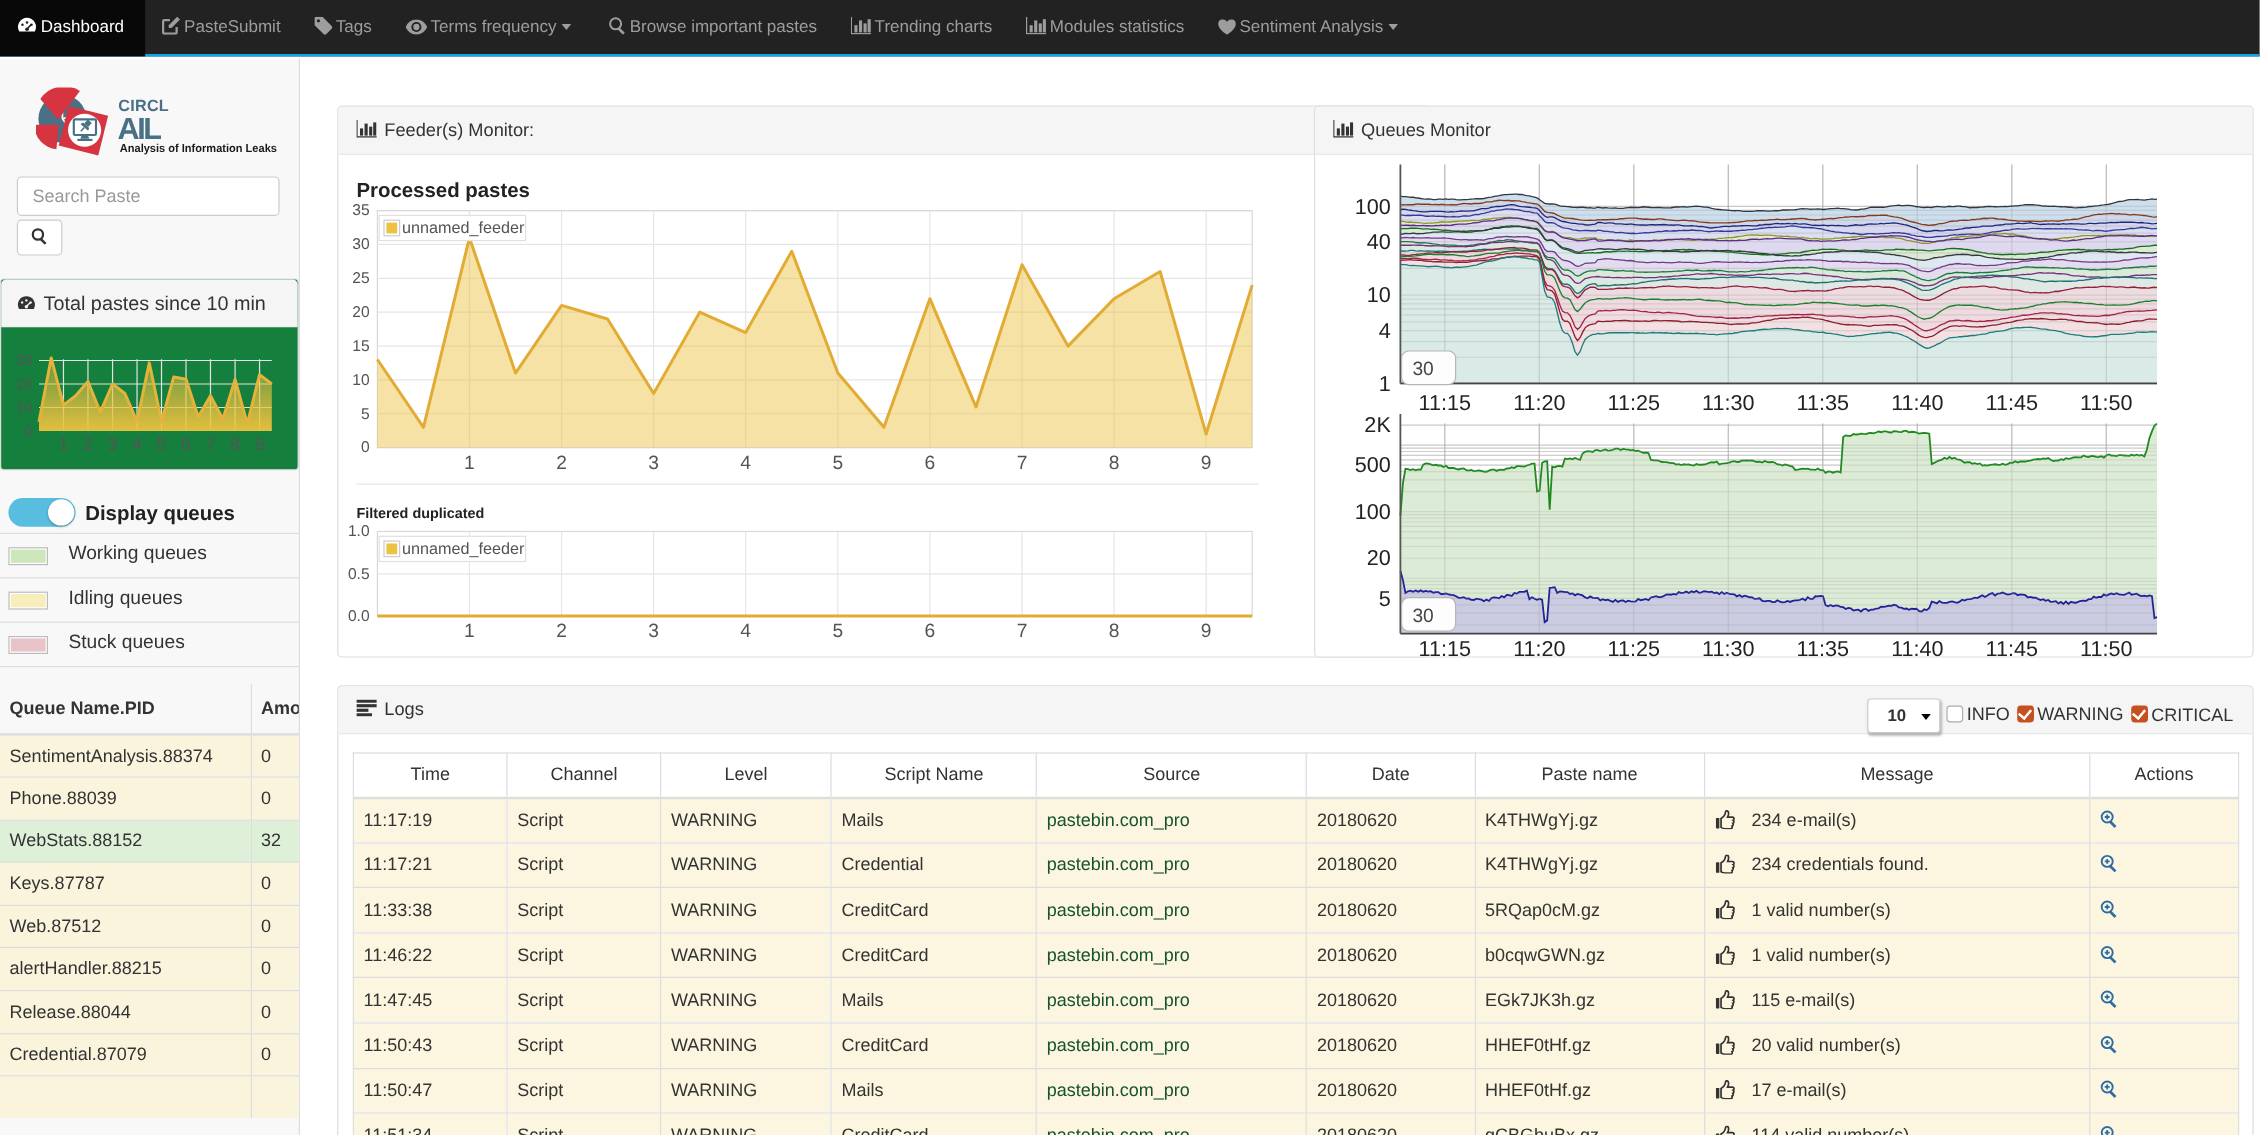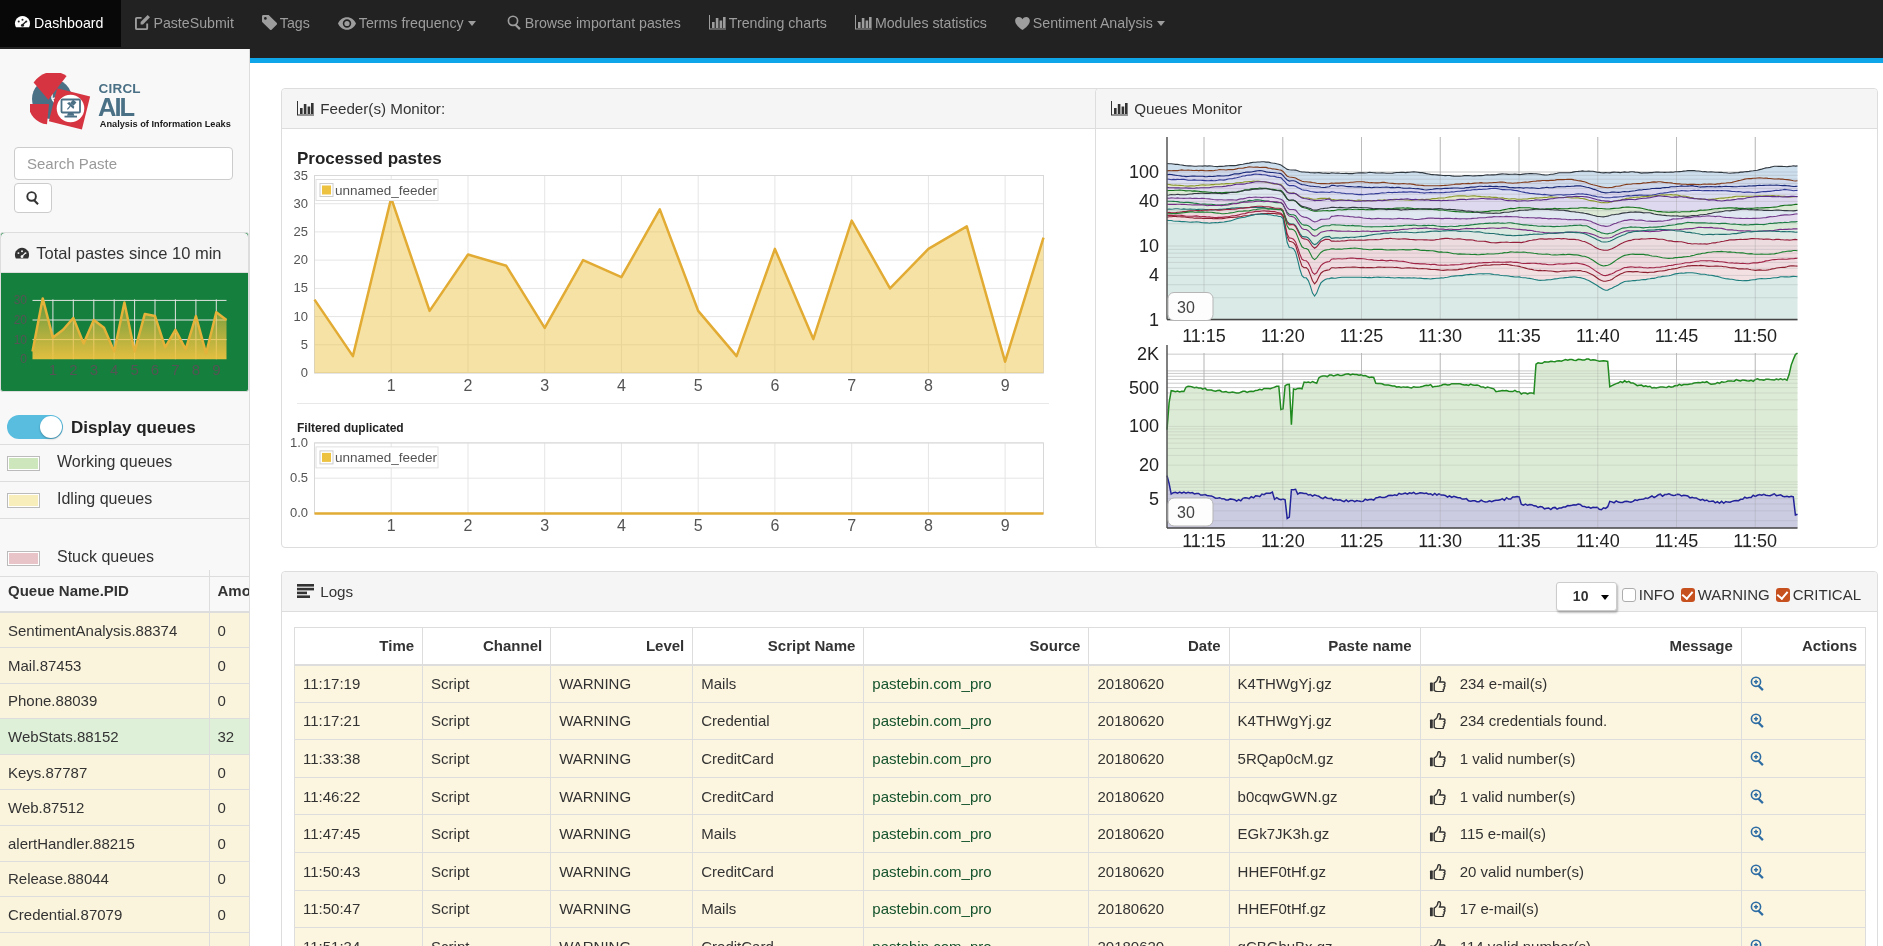--- a/index.html
+++ b/index.html
@@ -1,15 +1,15 @@
 <!DOCTYPE html>
 <html><head><meta charset="utf-8"><style>
 *{margin:0;padding:0;box-sizing:border-box}
 html,body{width:1883px;height:946px;overflow:hidden;background:#fff;font-family:"Liberation Sans",sans-serif}
-#nav{position:absolute;left:0;top:0;width:100%;height:63px;background:#222;border-bottom:5px solid #0ea5e9;white-space:nowrap}
+#nav{position:absolute;left:0;top:0;width:100%;height:47px;background:#222;border-bottom:2px solid #0ea5e9;white-space:nowrap}
 #nav div{display:inline-block;height:47px;line-height:47px;padding:0 14px;color:#9d9d9d;font-size:14.2px;vertical-align:top}
 #nav div svg{margin-right:3px}
 #nav div.active{background:#080808;color:#fff;padding-right:18px}
 #side{position:absolute;left:0;top:49px;width:250px;height:897px;background:#f8f8f8;border-right:1px solid #ddd;overflow:hidden}
 .panel{position:absolute;background:#fff;border:1px solid #ddd;border-radius:4px}
 .phead{height:40px;background:#f5f5f5;border-bottom:1px solid #ddd;border-radius:4px 4px 0 0;line-height:40px;padding-left:15px;font-size:15.2px;color:#333}
 .phead svg{margin-right:2px}
 #srch{position:absolute;left:14px;top:98px;width:219px;height:33px;border:1px solid #ccc;border-radius:4px;background:#fff;color:#999;font-size:15px;line-height:31px;padding-left:12px}
 #srchbtn{position:absolute;left:14px;top:134px;width:38px;height:30px;border:1px solid #ccc;border-radius:4px;background:#fff;text-align:center;line-height:28px}
 #tp{position:absolute;left:0;top:183px;width:249px;height:160px;background:#15803d;border:1px solid #ddd;border-radius:3px}
@@ -17,21 +17,21 @@
 .legrow{position:absolute;left:0;width:249px;height:37px;border-bottom:1px solid #ddd;font-size:16px;color:#333}
 .sw{position:absolute;left:7px;top:11px;width:33px;height:15px;border:1px solid #bbb;background:#fff}
 .sw i{position:absolute;left:1px;top:1px;right:1px;bottom:1px;display:block}
 .qtbl{position:absolute;left:0;top:521px;width:254px;border-collapse:collapse;font-size:15px;color:#333;table-layout:fixed}
 .qtbl th{font-weight:bold;text-align:left;padding:10px 0 10px 8px;border-bottom:2px solid #ddd;height:42px;white-space:nowrap;overflow:hidden}
 .qtbl td{padding:8px;border-top:1px solid #ddd;height:35.6px;white-space:nowrap;overflow:hidden}
 .qtbl td+td,.qtbl th+th{border-left:1px solid #ddd}
 .qtbl tr.idle td{background:#fbf4dd}
 .qtbl tr.work td{background:#dff0d8}
 #logs table{border-collapse:collapse;table-layout:fixed;font-size:15px;color:#333;margin:15px 15px 15px 12px;width:1572px}
-#logs th{text-align:right;font-weight:bold;padding:8px;border:1px solid #ddd;border-bottom-width:2px;height:37px}
+#logs th{text-align:center;font-weight:normal;padding:8px;border:1px solid #ddd;border-bottom-width:2px;height:37px}
 #logs td{padding:8px;border:1px solid #ddd;background:#fcf5df;height:37.6px;white-space:nowrap;overflow:hidden}
 .lnk{color:#14532d}
 .ctrl{position:absolute;top:10px;right:16px;height:30px;font-size:15px;color:#333}
 .sel{display:inline-block;width:61px;height:29px;border:1px solid #ccc;border-radius:3px;background:#fff;position:relative;vertical-align:middle;margin-right:5px;box-shadow:1px 2px 2px rgba(0,0,0,0.25)}
 .sel b{position:absolute;left:16px;top:5px;font-size:14px;color:#333}
 .sel:after{content:"";position:absolute;right:7px;top:12px;border-left:4.5px solid transparent;border-right:4.5px solid transparent;border-top:5.5px solid #000}
 .cb{display:inline-block;width:14px;height:14px;border:1px solid #adadad;border-radius:3px;background:#fff;vertical-align:-2px;margin-right:3px}
 .cbc{display:inline-block;width:14px;height:14px;border-radius:3px;background:#c7501f;vertical-align:-2px;margin-right:3px;position:relative}
 .cbc:after{content:"";position:absolute;left:3.5px;top:1px;width:5px;height:8px;border:solid #fff;border-width:0 2.2px 2.2px 0;transform:rotate(40deg)}
 .ct{font-weight:normal;margin-right:6px}
@@ -158,42 +158,38 @@
         <i style="background:#cde6bc"></i>
       </span>
       <span style="position:absolute;left:57px;top:8px">Working queues</span>
     </div>
     <div class="legrow" style="top:433px">
       <span class="sw">
         <i style="background:#f8eebc"></i>
       </span>
       <span style="position:absolute;left:57px;top:8px">Idling queues</span>
     </div>
-    <div class="legrow" style="top:491px">
+    <div class="legrow" style="top:470px">
       <span class="sw">
         <i style="background:#e8c3c7"></i>
       </span>
       <span style="position:absolute;left:57px;top:8px">Stuck queues</span>
     </div>
     <table class="qtbl">
       <colgroup>
         <col style="width:209px">
         <col style="width:45px">
       </colgroup>
       <tbody>
         <tr>
           <th>Queue Name.PID</th>
           <th>Amount</th>
         </tr>
         <tr class="idle">
           <td>SentimentAnalysis.88374</td>
-          <td>0</td>
-        </tr>
-        <tr class="idle">
-          <td>Mail.87453</td>
           <td>0</td>
         </tr>
         <tr class="idle">
           <td>Phone.88039</td>
           <td>0</td>
         </tr>
         <tr class="work">
           <td>WebStats.88152</td>
           <td>32</td>
         </tr>

